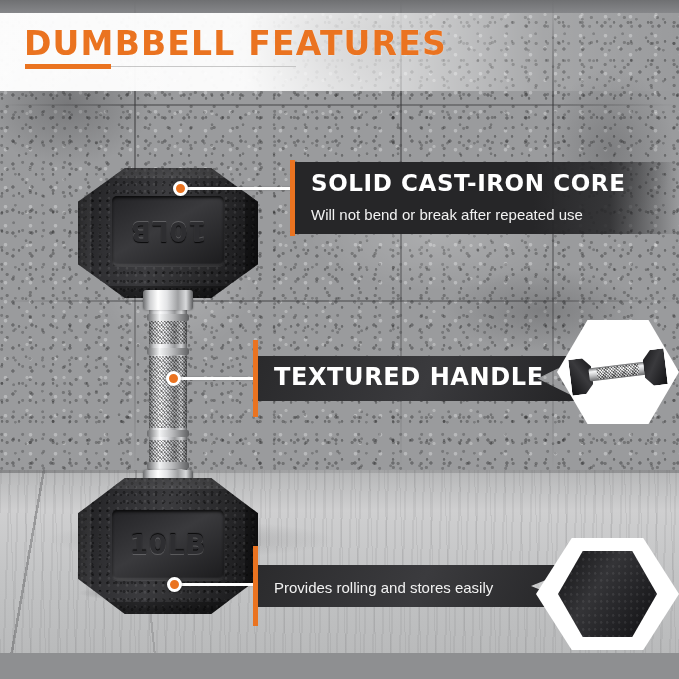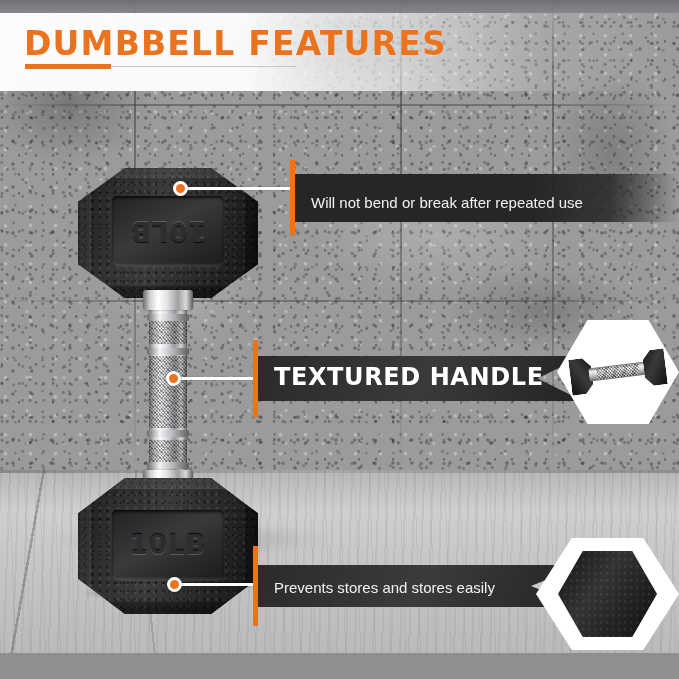--- a/index.html
+++ b/index.html
@@ -241,35 +241,36 @@
 
   <div class="conn" style="left:178px;top:377px;width:77px;"></div>
   <div class="dot" style="left:166px;top:371px;"></div>
 
   <div class="conn" style="left:180px;top:583px;width:76px;"></div>
   <div class="dot" style="left:167px;top:577px;"></div>
 
   <div class="callout" id="callout-core">
     <div class="cbar"></div>
     <div class="cbody">
+      <div class="c-title">SOLID CAST-IRON CORE</div>
       <div class="c-sub">Will not bend or break after repeated use</div>
     </div>
   </div>
 
   <div class="callout" id="callout-handle">
     <div class="cbar"></div>
     <div class="cbody">
       <div class="c-title">TEXTURED HANDLE</div>
     </div>
   </div>
 
   <div class="callout" id="callout-hexagon">
     <div class="cbar"></div>
     <div class="cbody">
-      <div class="c-sub">Prevents stores and stores easily</div>
+      <div class="c-sub">Provides rolling and stores easily</div>
     </div>
   </div>
 
   <div class="inset-hex" id="inset-handle">
     <div class="mini-db">
       <div class="mini-head l"></div>
       <div class="mini-bar"></div>
       <div class="mini-knurl"></div>
       <div class="mini-head r"></div>
     </div>

